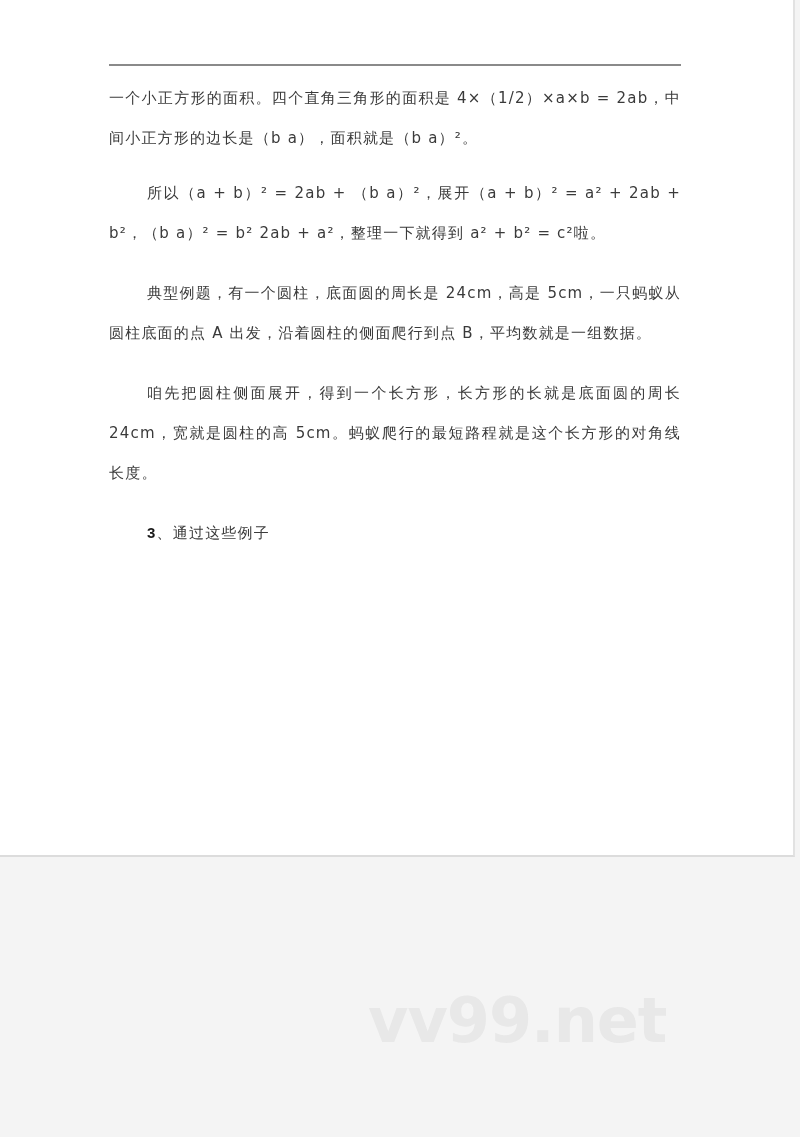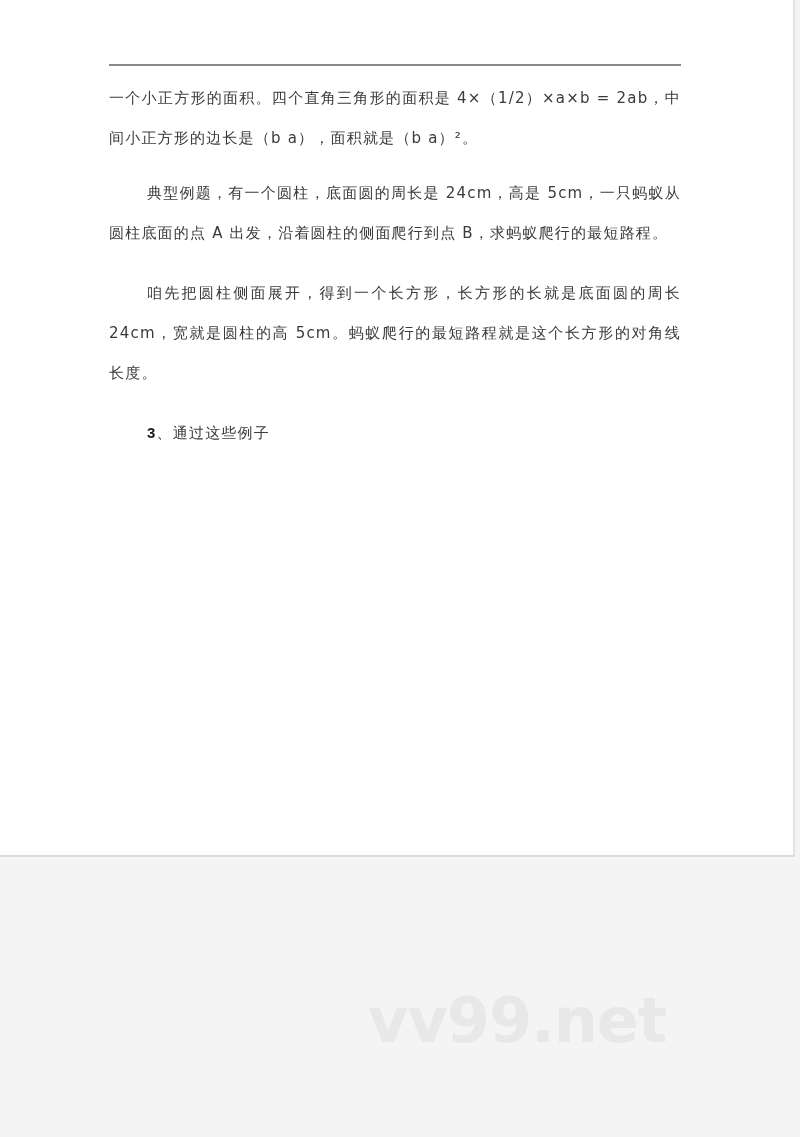--- a/index.html
+++ b/index.html
@@ -78,21 +78,22 @@
     }
   </style>
 </head>
 <body>
 
 <div class="page">
   <div class="header-rule"></div>
 
   <div class="content">
     <p class="para p1">一个小正方形的面积。四个直角三角形的面积是 4×（1/2）×a×b = 2ab，中间小正方形的边长是（b  a），面积就是（b  a）²。</p>
-    <p class="para indent">典型例题，有一个圆柱，底面圆的周长是 24cm，高是 5cm，一只蚂蚁从圆柱底面的点 A 出发，沿着圆柱的侧面爬行到点 B，求蚂蚁爬行的最短路程。</p>
+    <p class="para indent">所以（a + b）² = 2ab + （b  a）²，展开（a + b）² = a² + 2ab + b²，（b  a）² = b²  2ab + a²，整理一下就得到 a² + b² = c²啦。</p>
+    <p class="para indent">典型例题，有一个圆柱，底面圆的周长是 24cm，高是 5cm，一只蚂蚁从圆柱底面的点 A 出发，沿着圆柱的侧面爬行到点 B，平均数就是一组数据。</p>
     <p class="para indent">咱先把圆柱侧面展开，得到一个长方形，长方形的长就是底面圆的周长 24cm，宽就是圆柱的高 5cm。蚂蚁爬行的最短路程就是这个长方形的对角线长度。</p>
 
     <div class="heading">
       <span class="num">3</span><span>、</span><span>通过这些例子</span>
     </div>
 
   </div>
 
   <div class="watermark">vv99.net</div>
 </div>

